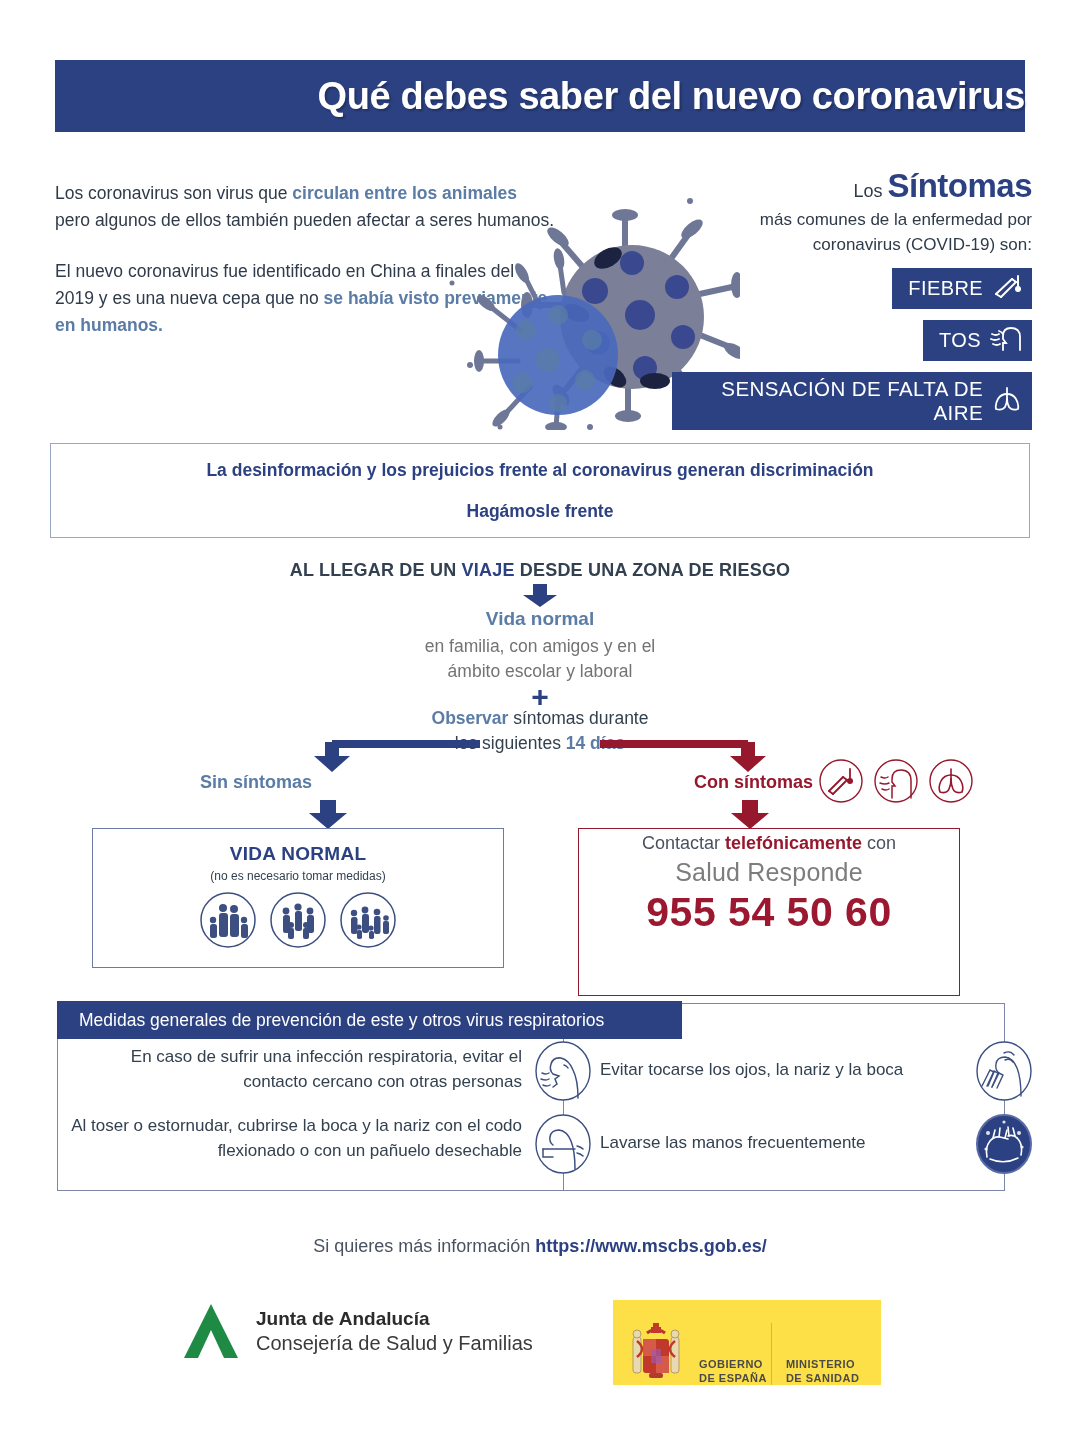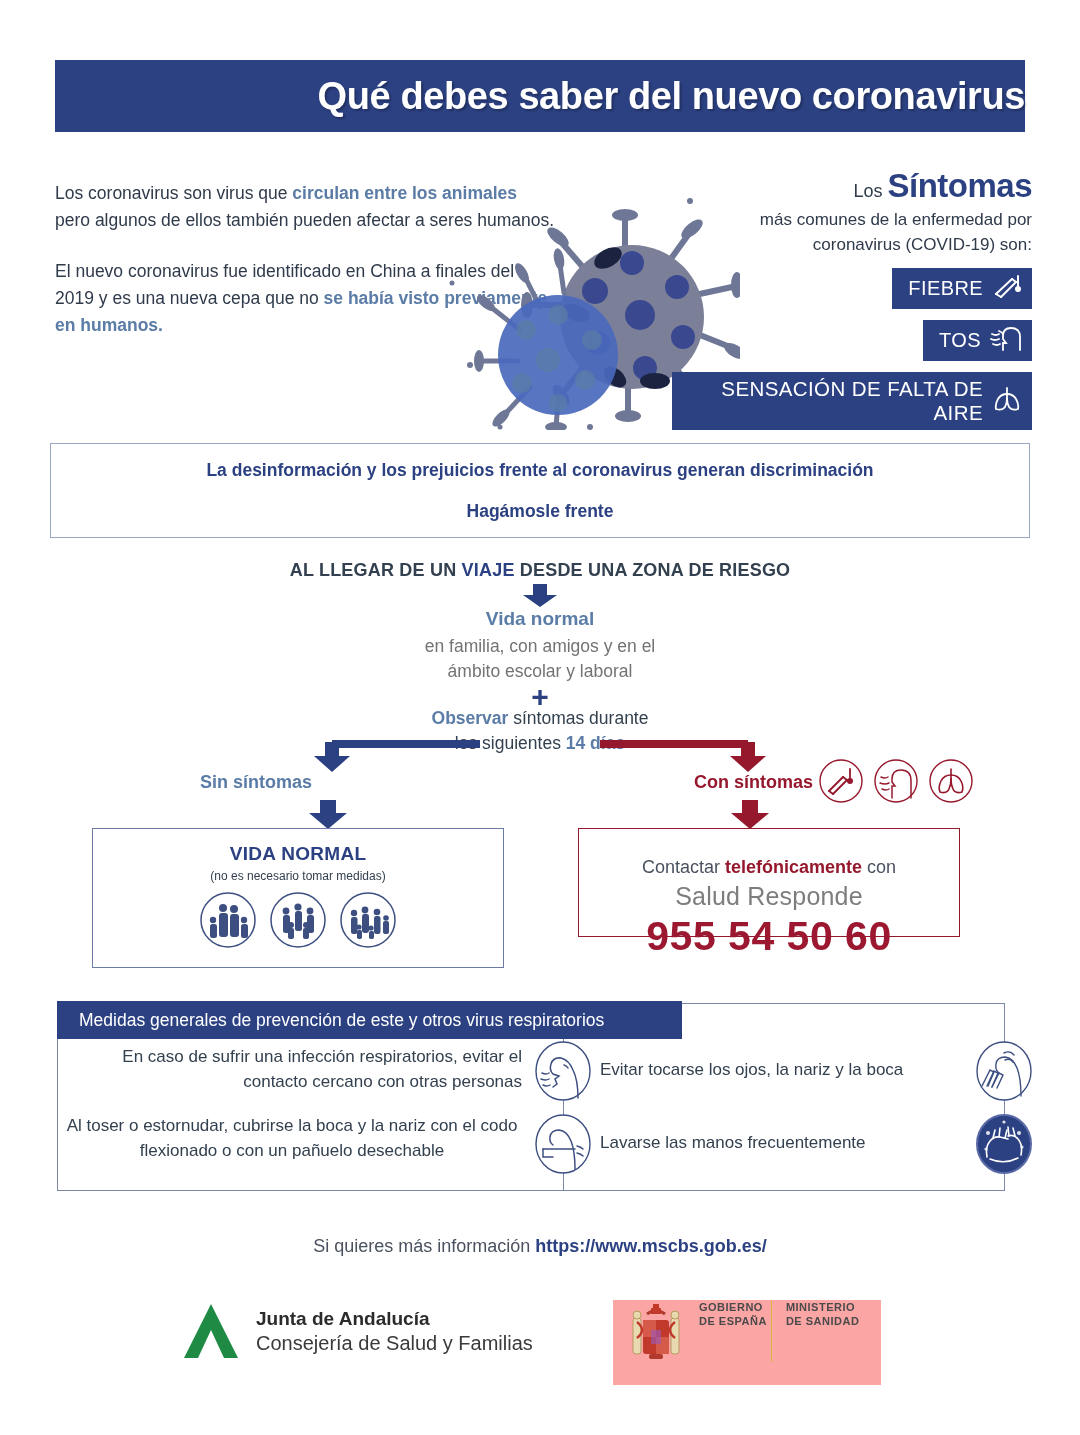--- a/index.html
+++ b/index.html
@@ -126,24 +126,24 @@
     border: 1.5px solid #6b7ba4;
     display: flex; flex-direction: column; align-items: center;
     padding-top: 14px;
   }
   .box-left .t1 { font-size: 19px; font-weight: bold; color: #2c4182; letter-spacing: .3px; }
   .box-left .t2 { font-size: 12px; color: #33404f; margin-top: 4px; }
   .people-icons { display: flex; gap: 12px; margin-top: 8px; }
 
   .box-right {
     position: absolute; left: 578px; top: 828px;
-    width: 382px; height: 109px;
+    width: 382px; height: 168px;
     border: 1.5px solid #96182d;
     display: flex; flex-direction: column; align-items: center;
-    padding-top: 28px;
+    padding-top: 4px;
   }
   .box-right .r1 { font-size: 18px; color: #4a5260; }
   .box-right .r1 b { color: #96182d; }
   .box-right .r2 { font-size: 25px; color: #7d7d7d; margin-top: 4px; letter-spacing: .2px; }
   .box-right .r3 {
     font-size: 41px; font-weight: bold; color: #9b1830;
     margin-top: 2px; letter-spacing: .5px;
   }
 
   
@@ -159,21 +159,21 @@
     display: flex; align-items: center; padding-left: 22px;
     font-size: 17.5px;
   }
   .prev-vline {
     position: absolute; width: 1.3px; background: #7b86a8;
   }
   .prev-text {
     position: absolute; font-size: 17px; color: #33404f; line-height: 25px;
   }
   .pt-1 { left: 62px; top: 1044px; width: 460px; text-align: right; }
-  .pt-2 { left: 62px; top: 1113px; width: 460px; text-align: center; }
+  .pt-2 { left: 62px; top: 1113px; width: 460px; text-align: right; }
   .pt-3 { left: 600px; top: 1057px; width: 348px; text-align: left; }
   .pt-4 { left: 600px; top: 1130px; width: 348px; text-align: left; }
 
   .prev-icon { position: absolute; }
 
   
   .more-info {
     position: absolute; left: 0; top: 1236px; width: 1080px;
     text-align: center; font-size: 18px; color: #4a5260;
   }
@@ -183,22 +183,22 @@
     position: absolute; left: 180px; top: 1300px;
     display: flex; align-items: center; gap: 14px;
   }
   .logo-text { line-height: 25px; }
   .logo-text .l1 { font-size: 19px; font-weight: bold; color: #2b2b2b; }
   .logo-text .l2 { font-size: 20px; color: #3a3a3a; }
 
   .logo-espana {
     position: absolute; left: 613px; top: 1300px;
     width: 268px; height: 85px;
-    background: #fca5a5;
-    display: flex; align-items: flex-start;
+    background: #fde047;
+    display: flex; align-items: flex-end;
   }
   .esc-wrap { width: 86px; display:flex; justify-content:center; }
   .esp-txt {
     font-size: 11px; font-weight: bold; color: #4a4a4a;
     line-height: 14px; letter-spacing: .5px;
   }
   .esp-divider { width: 1px; height: 62px; background: #d8b63f; margin: 0 14px 0 4px; }
 </style>
 </head>
 <body>
@@ -490,21 +490,21 @@
     </div>
     <div class="r2">Salud Responde</div>
     <div class="r3">955 54 50 60</div>
   </div>
 
   <div class="prev-frame"></div>
   <div class="prev-vline" style="left:563px;top:1039px;height:152px;"></div>
   <div class="prev-vline" style="left:1004px;top:1039px;height:152px;"></div>
   <div class="prev-tab">Medidas generales de prevención de este y otros virus respiratorios</div>
 
-  <div class="prev-text pt-1">En caso de sufrir una infección respiratorios, evitar el contacto cercano con otras personas</div>
+  <div class="prev-text pt-1">En caso de sufrir una infección respiratoria, evitar el contacto cercano con otras personas</div>
   <div class="prev-text pt-2">Al toser o estornudar, cubrirse la boca y la nariz con el codo flexionado o con un pañuelo desechable</div>
   <div class="prev-text pt-3">Evitar tocarse los ojos, la nariz y la boca</div>
   <div class="prev-text pt-4">Lavarse las manos frecuentemente</div>
 
   <div class="prev-icon" style="left:533px;top:1040px;">
     <svg width="60" height="62" viewBox="0 0 60 62">
       <ellipse cx="30" cy="31" rx="27" ry="29" fill="#fff" stroke="#3c4f80" stroke-width="1.4"></ellipse>
       <g stroke="#3c4f80" stroke-width="1.5" fill="none" stroke-linecap="round">
         <path d="M45 58 Q45 40 40 30 Q36 20 28 18 Q20 17 18 24 Q16 30 20 34 L26 36 L22 39 L24 44 L20 47"></path>
         <path d="M31 25 q3 1 4 3"></path>

